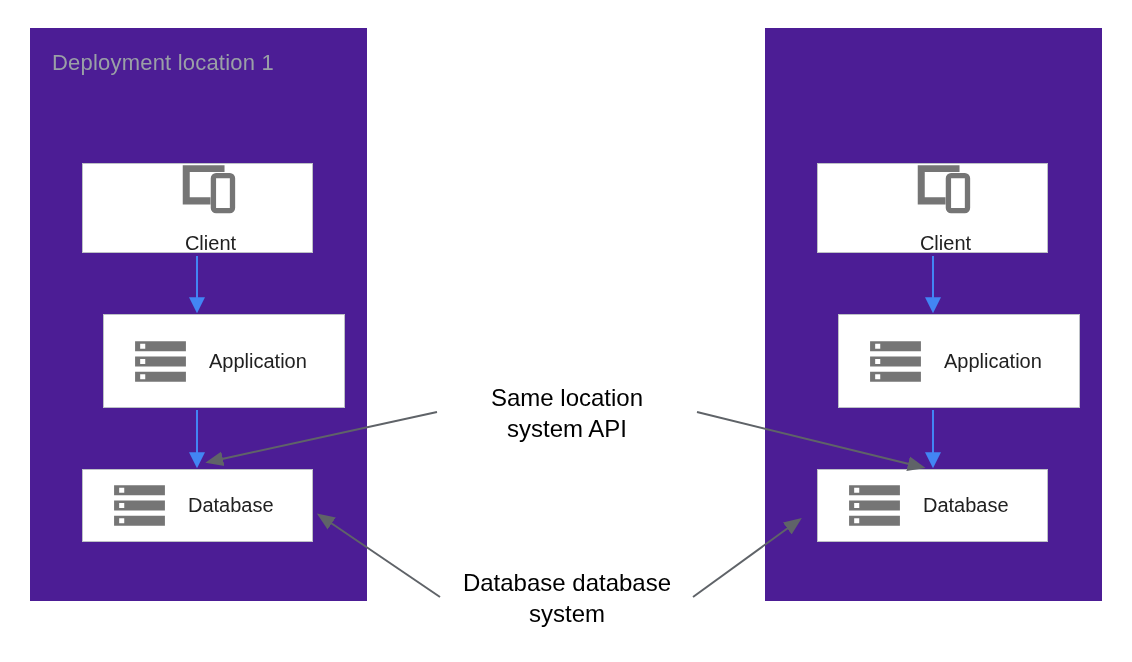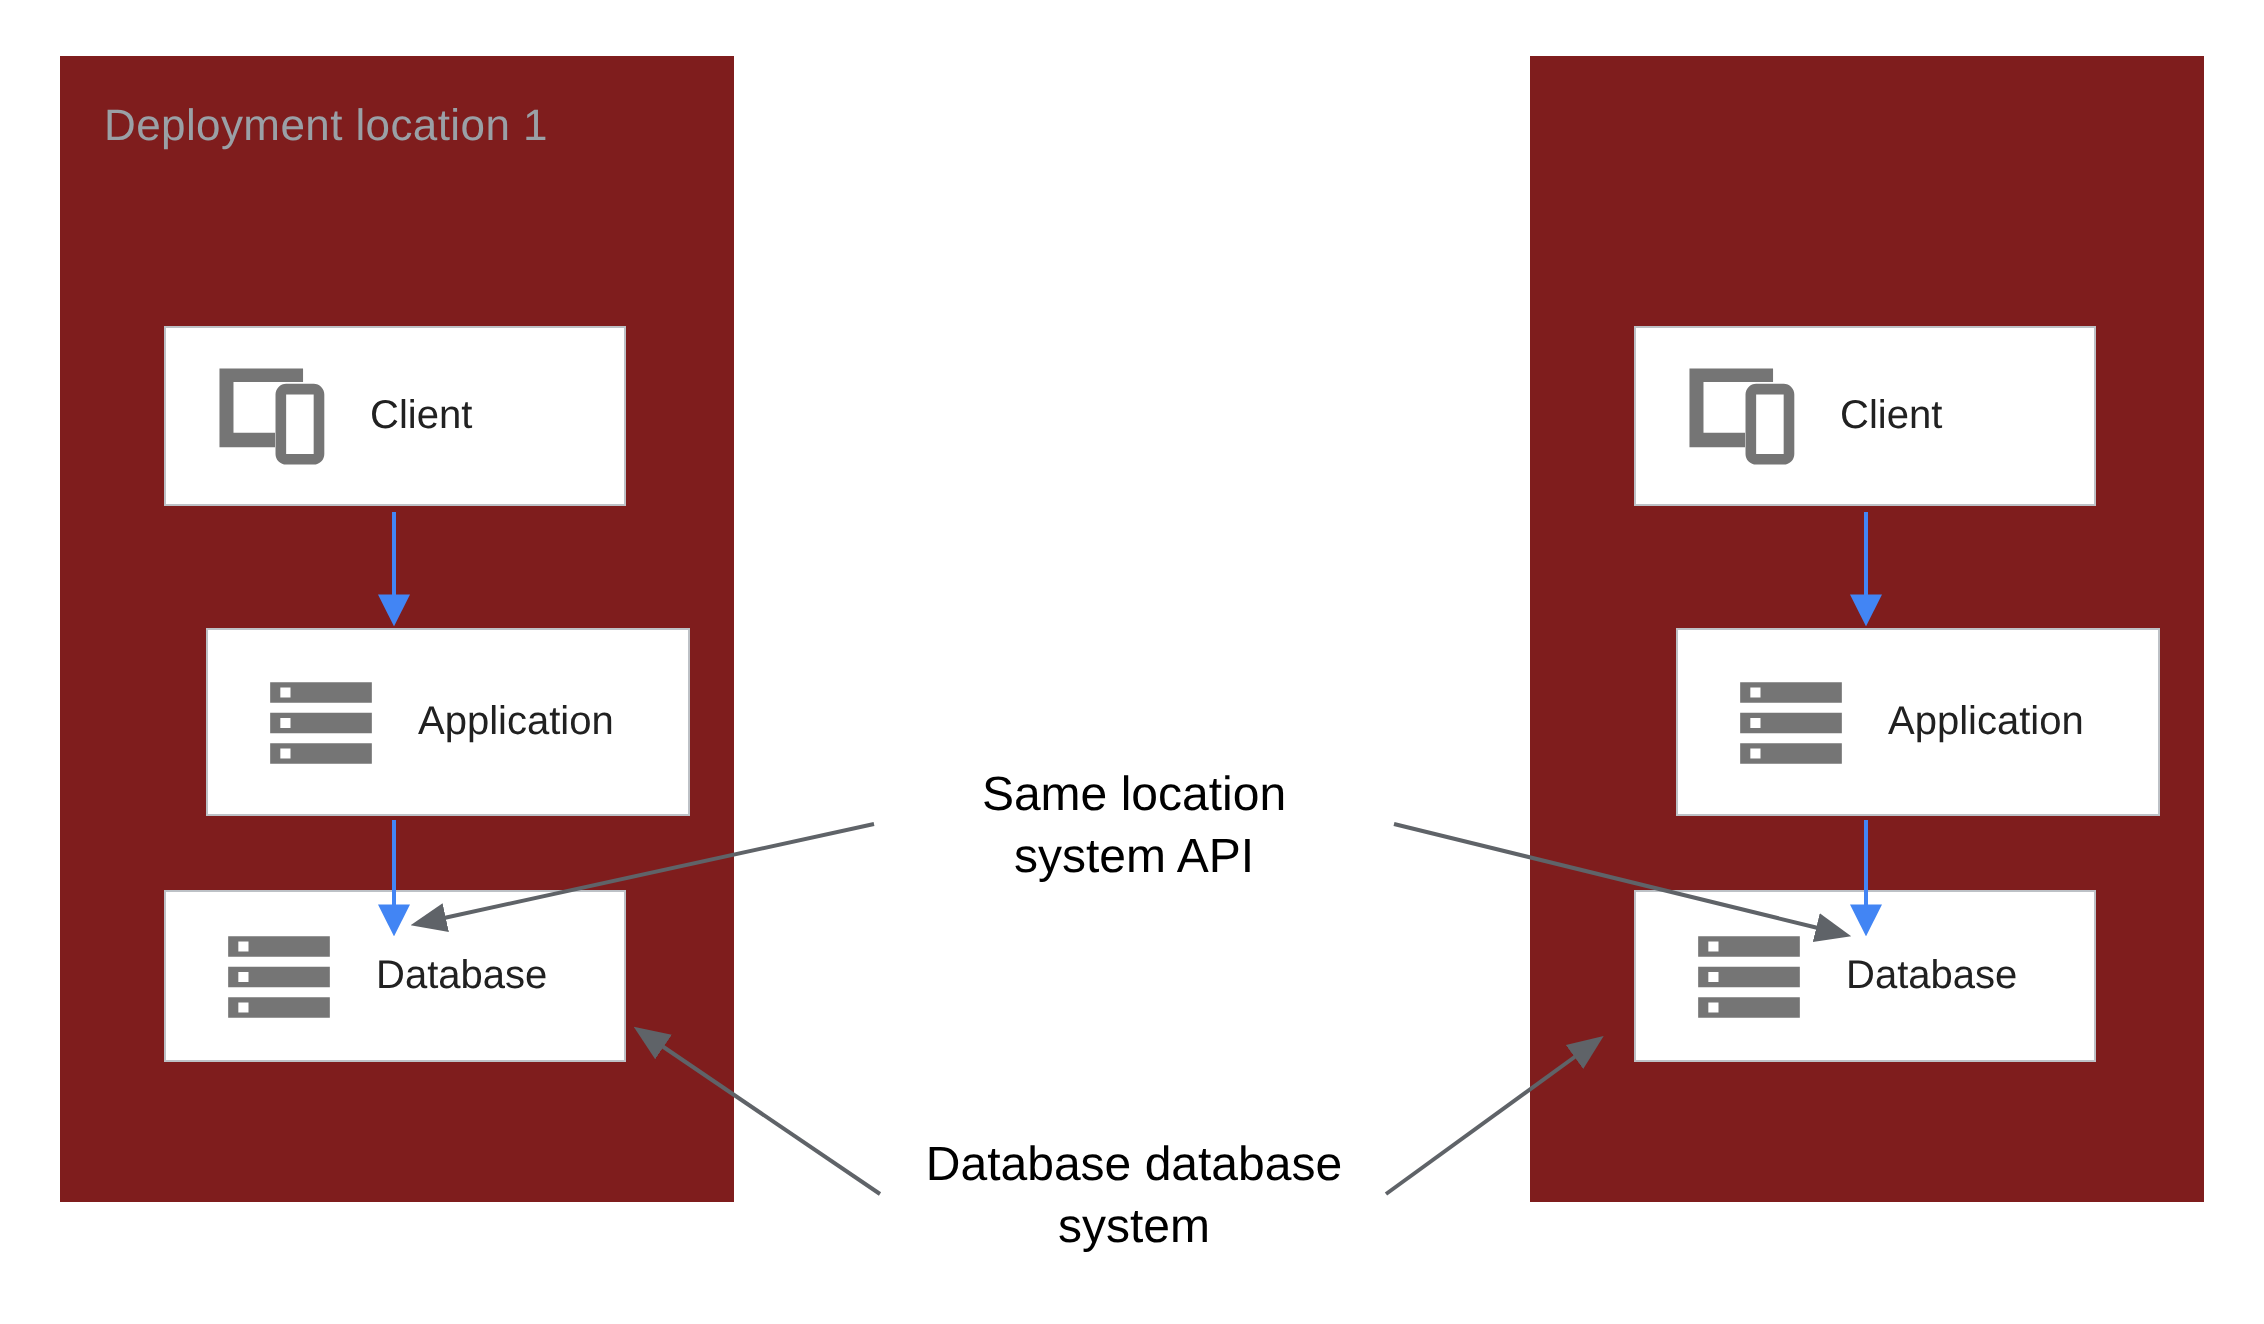--- a/index.html
+++ b/index.html
@@ -2,36 +2,36 @@
 <html><head>
 <meta charset="utf-8">
 <style>
   html,body { margin:0; padding:0; background:#ffffff; }
   .canvas {
     position:relative; width:1132px; height:662px; background:#ffffff;
     font-family:"Liberation Sans", sans-serif; overflow:hidden;
   }
   .panel {
     position:absolute; top:28px; width:337px; height:573px;
-    background:#7f1d1d;
+    background:#4c1d95;
   }
   .panel-1 { left:30px; }
   .panel-2 { left:765px; }
   .panel-title {
     position:absolute; top:22px; left:22px; margin:0;
     font-size:22px; font-weight:400; color:#9aa0a6; letter-spacing:.2px;
   }
   .node {
     position:absolute; background:#ffffff; border:1px solid #bdc1c6;
     box-sizing:border-box; display:flex; align-items:center;
     padding-left:26px; gap:18px;
   }
-  .node-client { left:52px; top:135px; width:231px; height:90px; }
+  .node-client { left:52px; top:135px; width:231px; height:90px;flex-direction:column; }
   .node-app    { left:47px; top:286px; width:242px; height:94px;margin-left:26px; }
-  .node-db     { left:52px; top:417px; width:231px; height:86px; }
+  .node-db     { left:52px; top:441px; width:231px; height:73px; }
   .node .label { font-size:20px; color:#212121; white-space:nowrap; }
   .icon { display:flex; align-items:center; justify-content:center; }
   .icon svg { display:block; }
   .overlay {
     position:absolute; left:0; top:0; width:1132px; height:662px;
     pointer-events:none;
   }
   .annotation {
     position:absolute; width:300px; text-align:center;
     font-size:24px; line-height:31px; color:#000000; white-space:pre-line;

